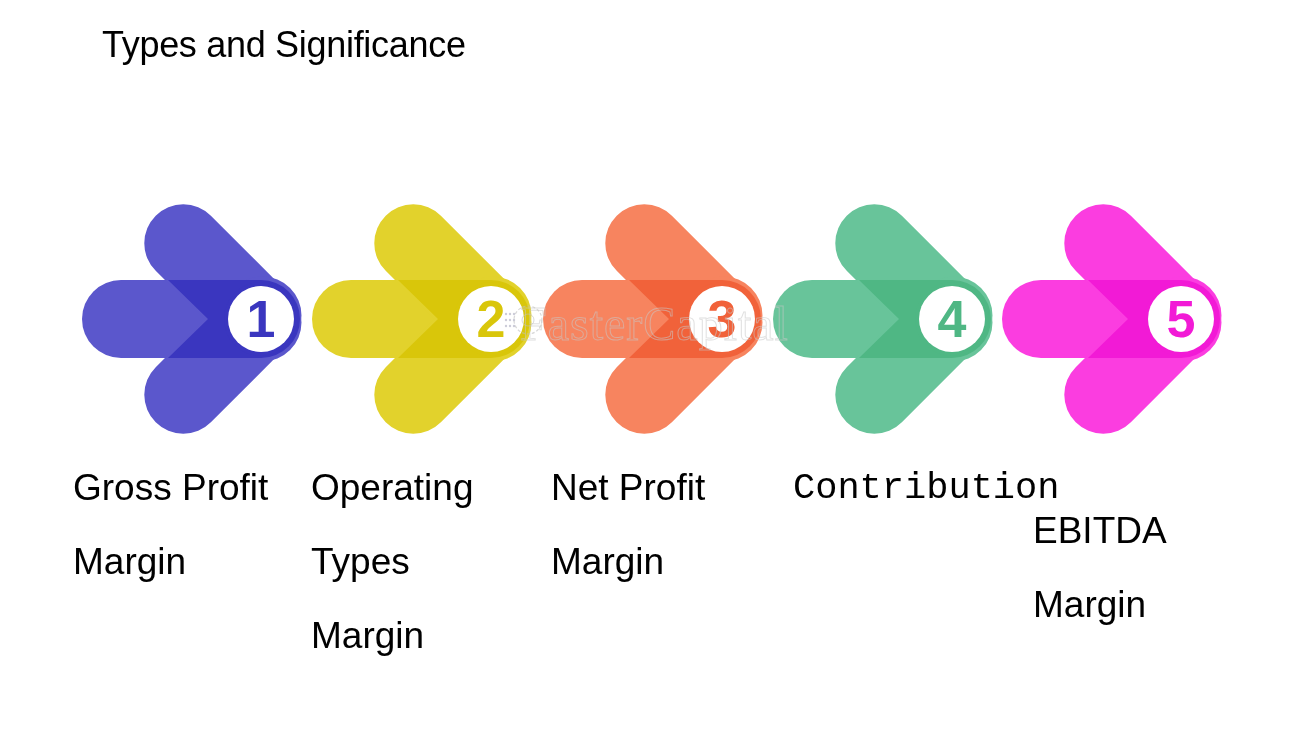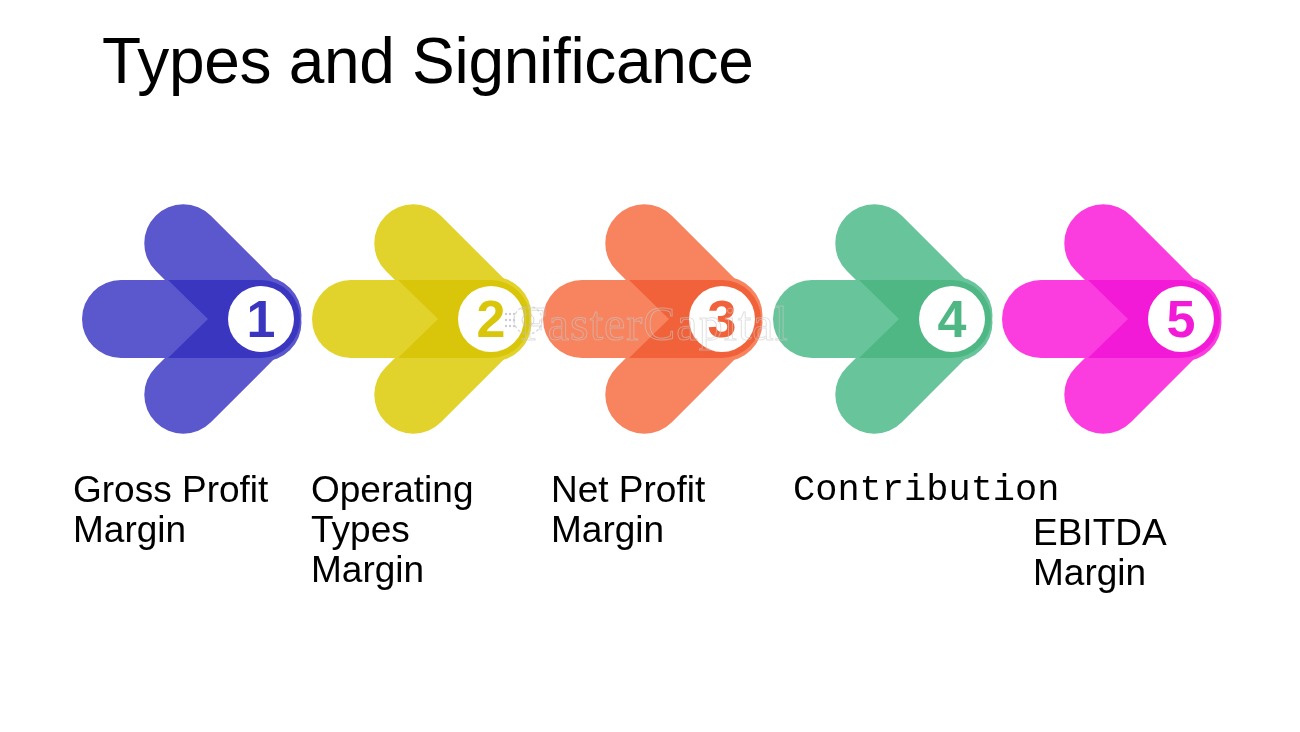--- a/index.html
+++ b/index.html
@@ -3,29 +3,29 @@
   <meta charset="utf-8">
   <style>
     html, body { margin: 0; padding: 0; }
     body {
       width: 1300px; height: 732px; background: #ffffff;
       position: relative; overflow: hidden;
       font-family: "Liberation Sans", sans-serif;
     }
     .title {
       position: absolute; left: 102px; top: 24px;
-      font-size: 64px; color: #000; font-weight: normal; margin: 0;
+      font-size: 36px; color: #000; font-weight: normal; margin: 0;
       letter-spacing: -0.3px;
     }
     .arrow {
       position: absolute; top: 200px; width: 230px; height: 240px;
     }
     .arrow svg { width: 230px; height: 240px; display: block; }
     .label {
-      position: absolute; top: 470px; font-size: 37px; line-height: 40px;
+      position: absolute; top: 451px; font-size: 37px; line-height: 74px;
       color: #000; width: 230px; white-space: pre-line;
     }
     .watermark {
       position: absolute; left: 520px; top: 296px;
       font-size: 48px; color: rgba(255,255,255,0.0);
       -webkit-text-stroke: 1px rgba(200,200,200,0.55);
       letter-spacing: 1px; pointer-events: none; font-family: Liberation Serif, serif;
     }
     .wm-gear {
       position: absolute; left: 500px; top: 300px; width: 44px; height: 40px;

